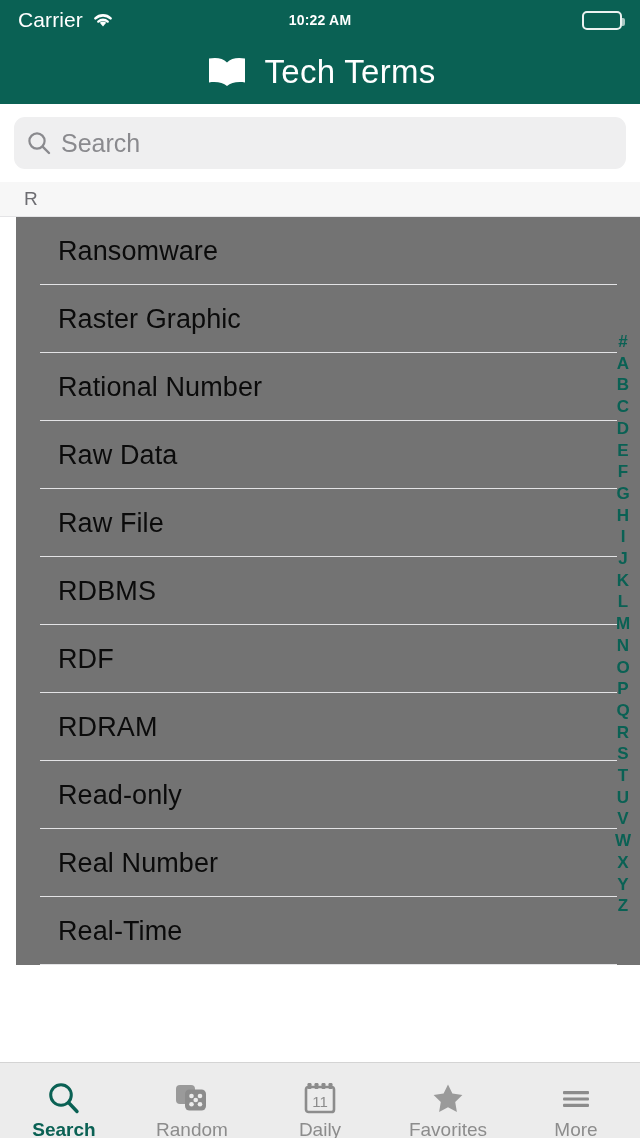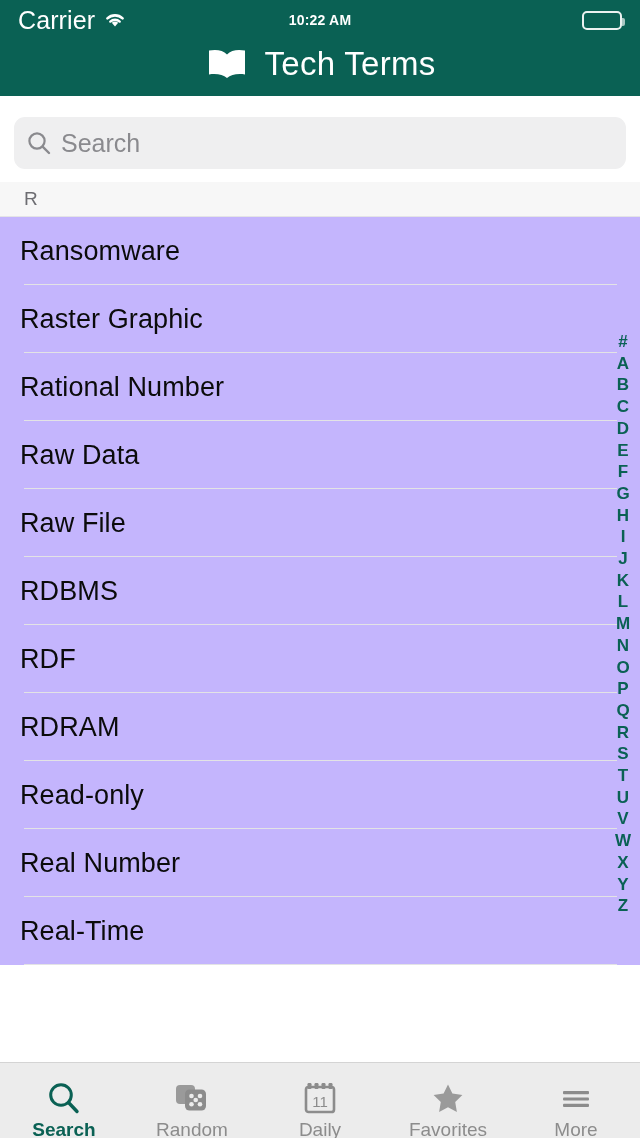--- a/index.html
+++ b/index.html
@@ -11,41 +11,41 @@
   }
   #app { position:relative; width:640px; height:1138px; background:#fff; }
 
   
   .statusbar{
     position:absolute; top:0; left:0; width:640px; height:40px;
     background:#0a6154; color:#fff;
     display:flex; align-items:center; padding:0 18px;
   }
   .sb-left{ display:flex; align-items:center; gap:8px; }
-  .carrier{ font-size:25px; letter-spacing:.1px; }
+  .carrier{ font-size:21px; letter-spacing:.1px; }
   .wifi{ display:inline-block; width:24px; height:18px; position:relative; }
   .sb-center{
     position:absolute; left:0; right:0; text-align:center;
     font-size:14px; font-weight:bold; letter-spacing:.2px;
     pointer-events:none;
   }
   .sb-right{ margin-left:auto; display:flex; align-items:center; }
   .battery{
     width:40px; height:19px; border:2px solid rgba(255,255,255,.92);
     border-radius:5px; position:relative; background:transparent;
   }
   .battery:after{
     content:""; position:absolute; right:-5px; top:5px;
     width:3px; height:8px; border-radius:0 2px 2px 0;
     background:rgba(255,255,255,.65);
   }
 
   
   .navbar{
-    position:absolute; top:32px; left:0; width:640px; height:64px;
+    position:absolute; top:40px; left:0; width:640px; height:64px;
     background:#0a6154; display:flex; align-items:center; justify-content:center;
     gap:14px;
   }
   .book-icon{ display:block; width:46px; height:34px; }
   .nav-title{ color:#fff; font-size:33px; letter-spacing:.3px; }
 
   
   .searchwrap{
     position:absolute; top:104px; left:0; width:640px; height:78px;
     background:#fff; display:flex; align-items:center; padding:0 14px;
@@ -65,21 +65,21 @@
   }
   .section-header span{ font-size:19px; color:#6d6d72; }
 
   
   .list{
     position:absolute; top:217px; left:0; width:640px; height:845px;
     background:#fff; overflow:hidden;
   }
   .row{
     height:68px; display:flex; align-items:center;
-    padding-left:20px; position:relative; background:#c4b5fd;
+    padding-left:42px; position:relative; background:#737373;margin-left:16px;
   }
   .row-label{ font-size:27px; color:#0b0b0b; letter-spacing:.1px; }
   .row:after{
     content:""; position:absolute; left:24px; right:23px; bottom:0;
     height:1px; background:#e3e3e5;
   }
 
   
   .index{
     position:absolute; top:331px; right:3px; width:28px;

